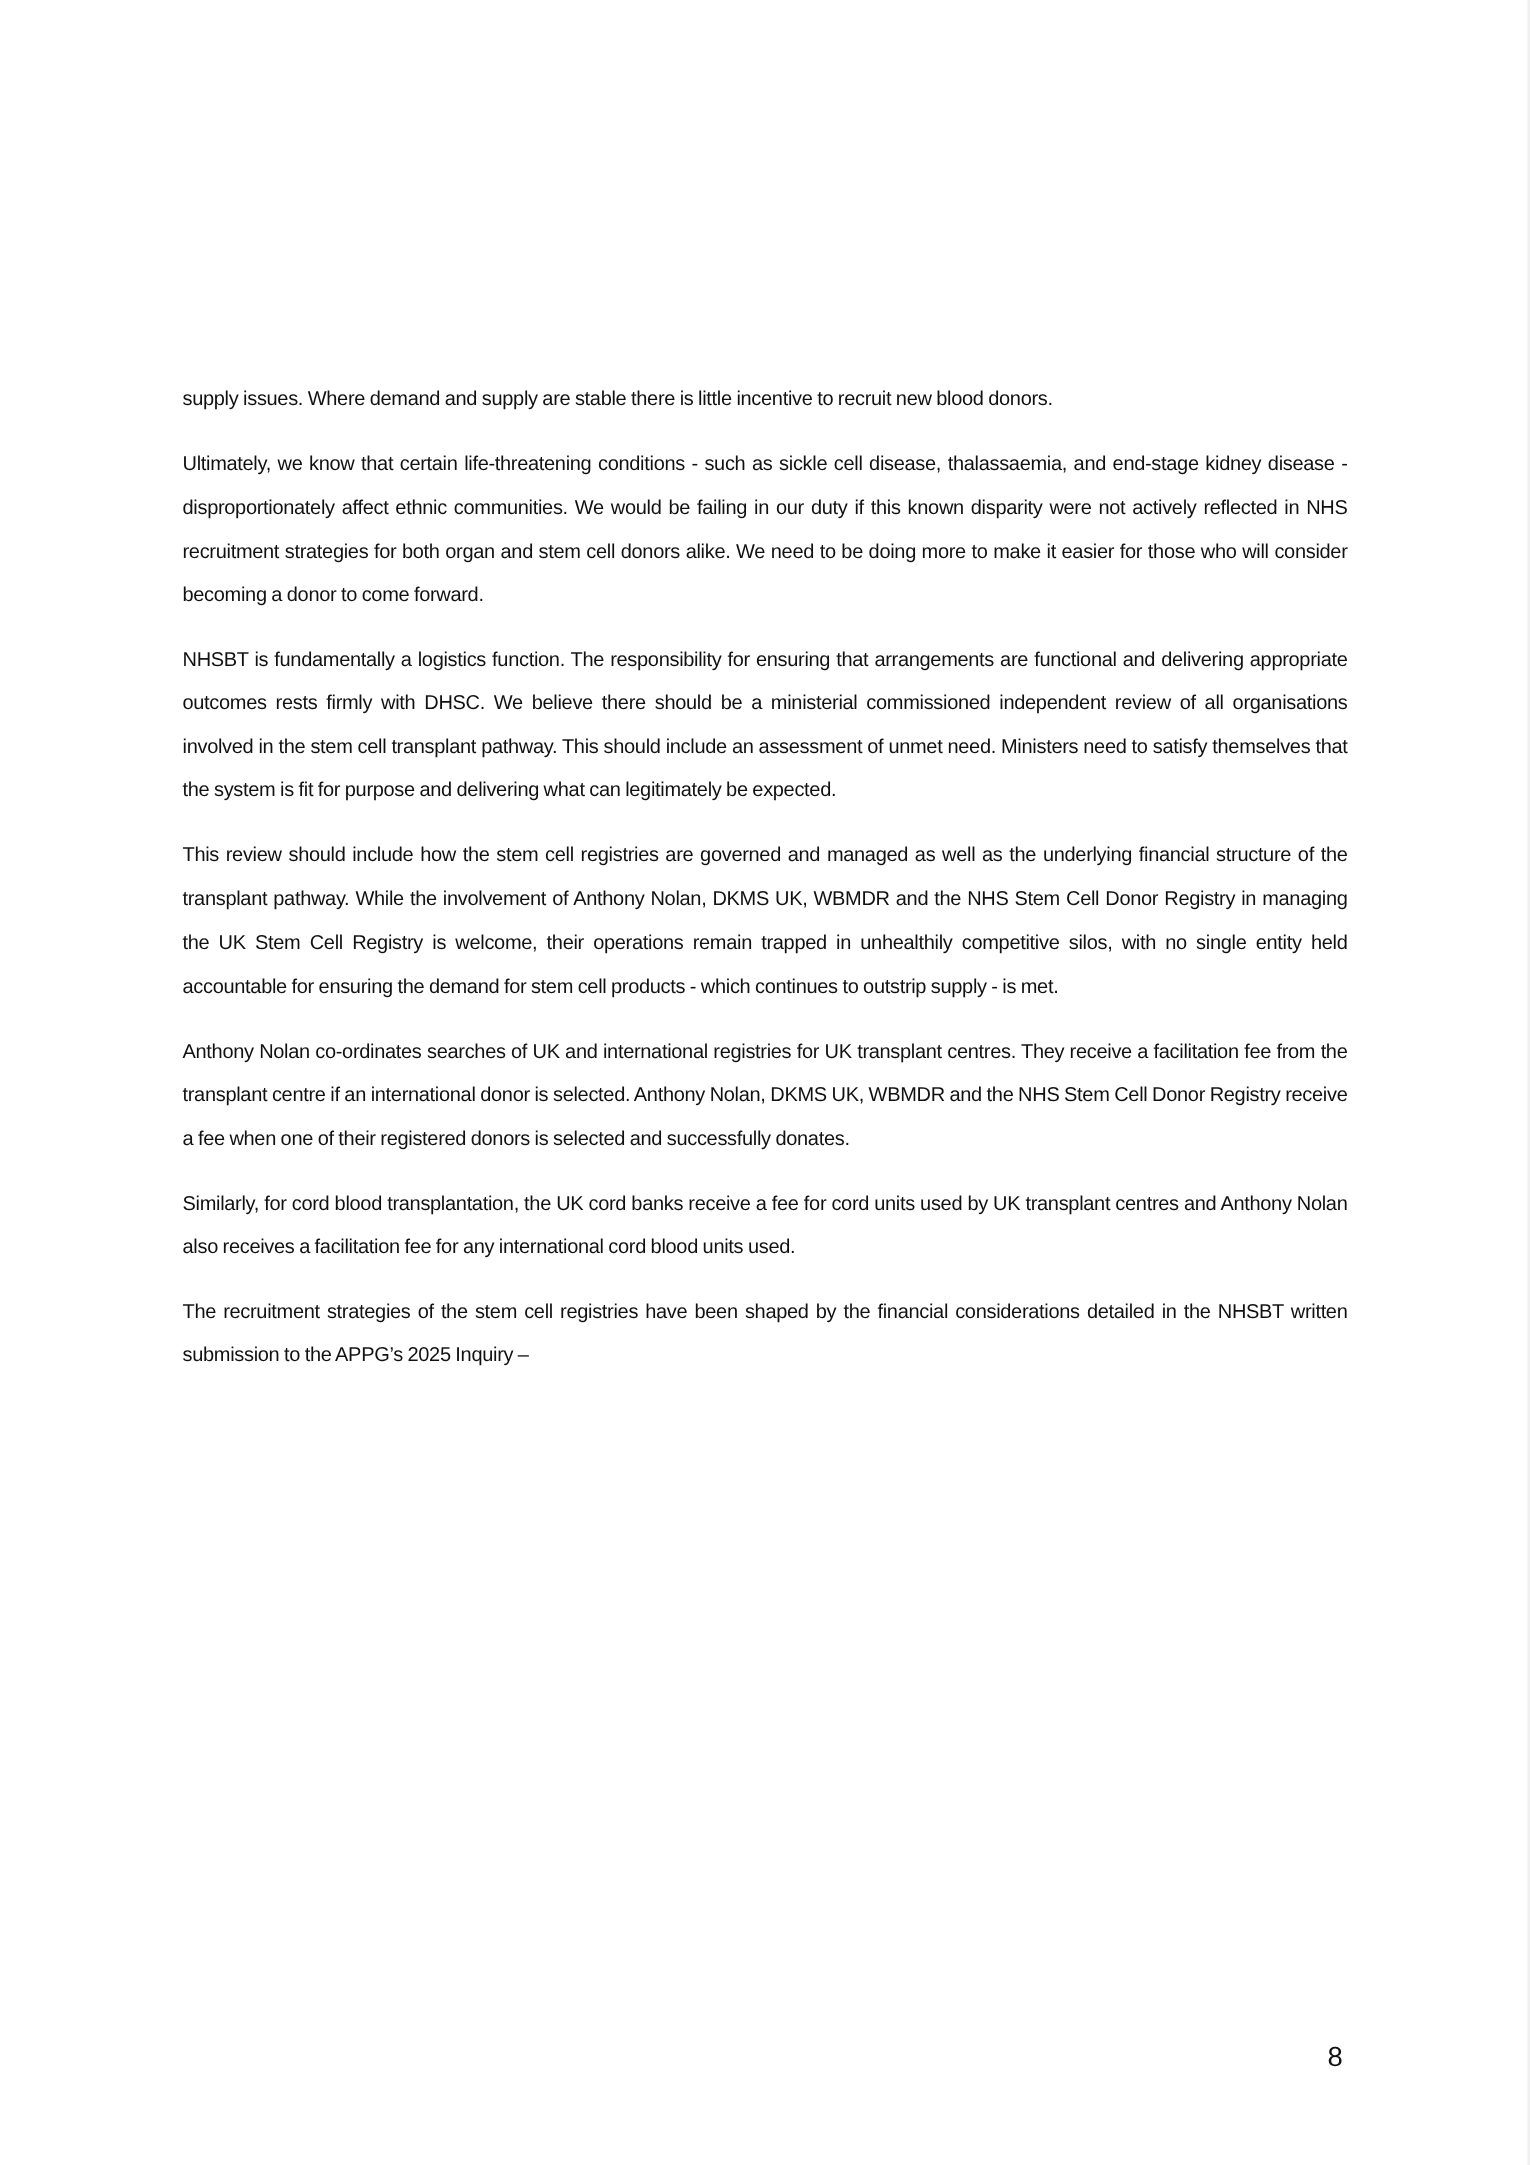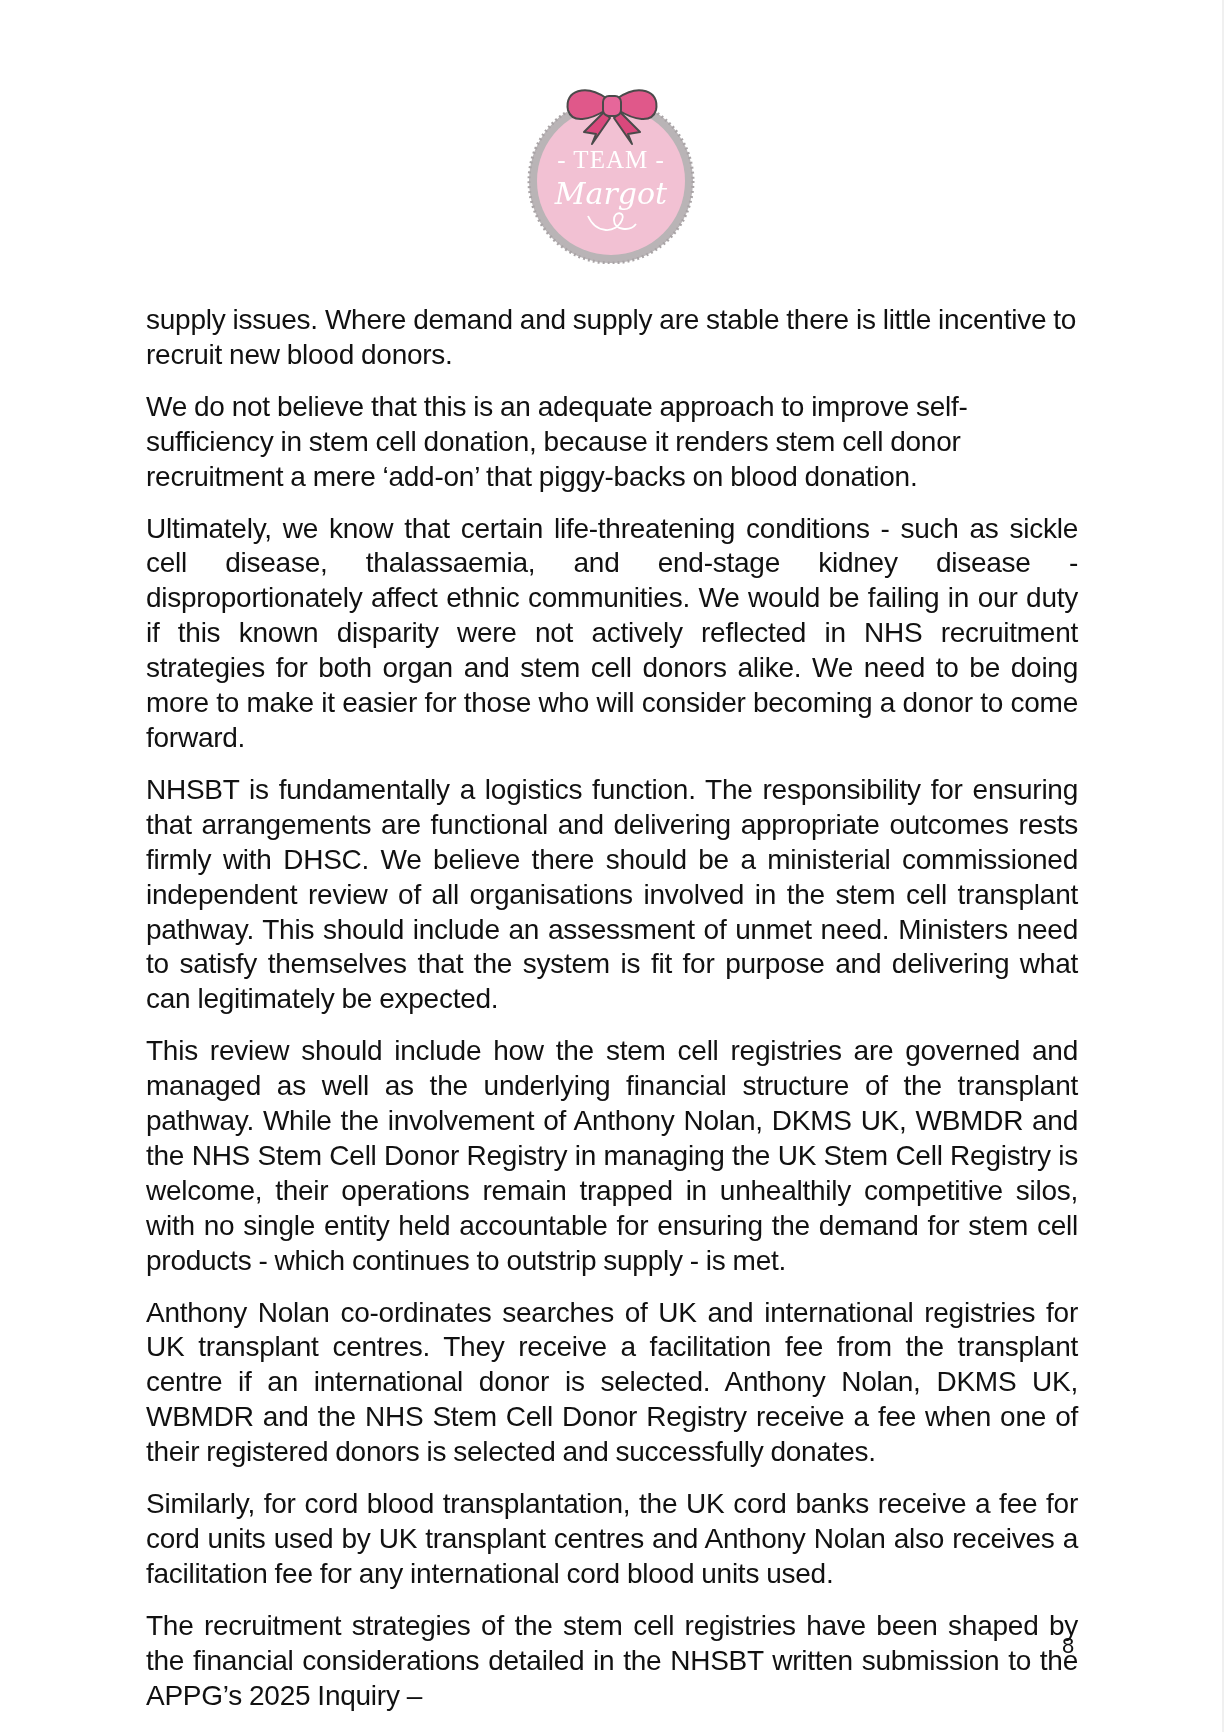--- a/index.html
+++ b/index.html
@@ -31,21 +31,21 @@
       height: 180px;
     }
     .body-text {
       position: absolute;
       left: 146px;
       top: 303px;
       width: 932px;
     }
     .para {
       margin: 0 0 17px 0;
-      font-size: 28px;
+      font-size: 16px;
       line-height: 34.9px;
       text-align: justify;
       letter-spacing: -0.25px;
       word-spacing: -0.5px;
     }
     .para.left {
       text-align: left;
     }
     .page-number {
       position: absolute;
@@ -54,47 +54,23 @@
       font-size: 22px;
       line-height: 26px;
       color: #111111;
     }
   </style>
 </head>
 <body>
 
 <div class="page">
 
-  <div class="logo">
-    <svg width="170" height="180" viewBox="0 0 170 180">
-
-      <g>
-        <circle cx="85" cy="97" r="82" fill="#b9b4b6"></circle>
-        <circle cx="85" cy="97" r="82" fill="none" stroke="#a9a4a6" stroke-width="3" stroke-dasharray="2 3"></circle>
-      </g>
-
-      <circle cx="85" cy="97" r="74" fill="#f2c1d3"></circle>
-
-      <g stroke="#4a4a4a" stroke-width="2" stroke-linejoin="round">
-        <path d="M80 14 C60 0, 38 6, 42 26 C46 40, 64 36, 80 26 Z" fill="#e0588a"></path>
-        <path d="M92 14 C112 0, 134 6, 130 26 C126 40, 108 36, 92 26 Z" fill="#e0588a"></path>
-        <path d="M78 28 L58 48 L70 50 L66 60 L84 34 Z" fill="#d9487c"></path>
-        <path d="M94 28 L114 48 L102 50 L106 60 L88 34 Z" fill="#d9487c"></path>
-        <rect x="77" y="12" width="18" height="20" rx="6" fill="#e6679a"></rect>
-      </g>
-
-      <text x="85" y="84" text-anchor="middle" font-family="'Liberation Serif', 'DejaVu Serif', serif" font-size="25" fill="#ffffff" letter-spacing="1">- TEAM -</text>
-      <text x="85" y="120" text-anchor="middle" font-family="'DejaVu Serif', 'Liberation Serif', serif" font-style="italic" font-size="30" fill="#ffffff">Margot</text>
-      <path d="M62 132 C70 150, 90 150, 96 136 C100 128, 88 126, 88 136 C88 146, 104 148, 110 140" fill="none" stroke="#ffffff" stroke-width="1.8"></path>
-    </svg>
-  </div>
 
   <div class="body-text">
     <p class="para left">supply issues. Where demand and supply are stable there is little incentive to recruit new blood donors.</p>
-    <p class="para left">We do not believe that this is an adequate approach to improve self-sufficiency in stem cell donation, because it renders stem cell donor recruitment a mere ‘add-on’ that piggy-backs on blood donation.</p>
     <p class="para">Ultimately, we know that certain life-threatening conditions - such as sickle cell disease, thalassaemia, and end-stage kidney disease - disproportionately affect ethnic communities. We would be failing in our duty if this known disparity were not actively reflected in NHS recruitment strategies for both organ and stem cell donors alike. We need to be doing more to make it easier for those who will consider becoming a donor to come forward.</p>
     <p class="para">NHSBT is fundamentally a logistics function. The responsibility for ensuring that arrangements are functional and delivering appropriate outcomes rests firmly with DHSC. We believe there should be a ministerial commissioned independent review of all organisations involved in the stem cell transplant pathway.  This should include an assessment of unmet need.  Ministers need to satisfy themselves that the system is fit for purpose and delivering what can legitimately be expected.</p>
     <p class="para">This review should include how the stem cell registries are governed and managed as well as the underlying financial structure of the transplant pathway. While the involvement of Anthony Nolan, DKMS UK, WBMDR and the NHS Stem Cell Donor Registry in managing the UK Stem Cell Registry is welcome, their operations remain trapped in unhealthily competitive silos, with no single entity held accountable for ensuring the demand for stem cell products - which continues to outstrip supply - is met.</p>
     <p class="para">Anthony Nolan co-ordinates searches of UK and international registries for UK transplant centres. They receive a facilitation fee from the transplant centre if an international donor is selected. Anthony Nolan, DKMS UK, WBMDR and the NHS Stem Cell Donor Registry receive a fee when one of their registered donors is selected and successfully donates.</p>
     <p class="para">Similarly, for cord blood transplantation, the UK cord banks receive a fee for cord units used by UK transplant centres and Anthony Nolan also receives a facilitation fee for any international cord blood units used.</p>
     <p class="para">The recruitment strategies of the stem cell registries have been shaped by the financial considerations detailed in the NHSBT written submission to the APPG’s 2025 Inquiry –</p>
   </div>
 
   <div class="page-number">8</div>
 

